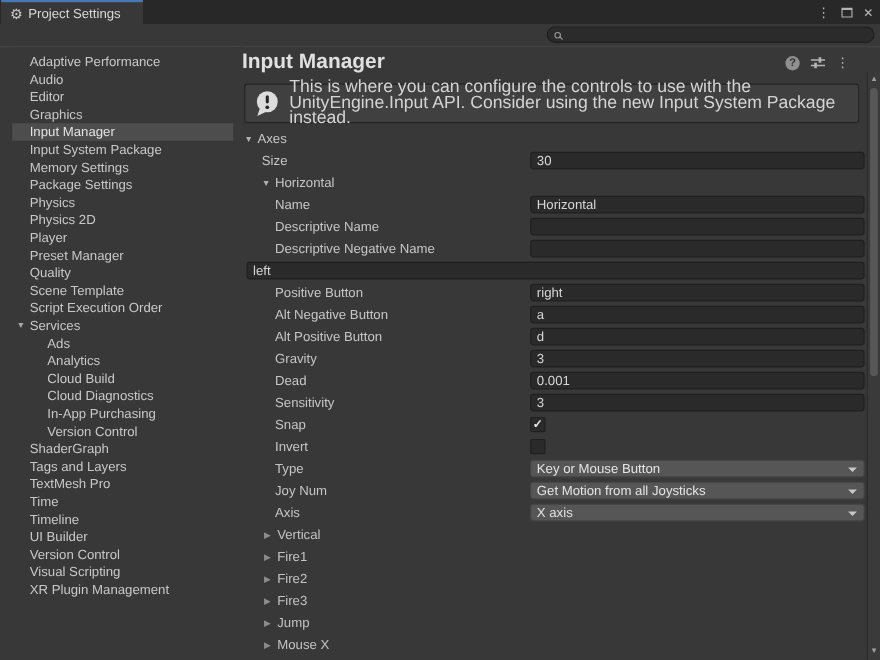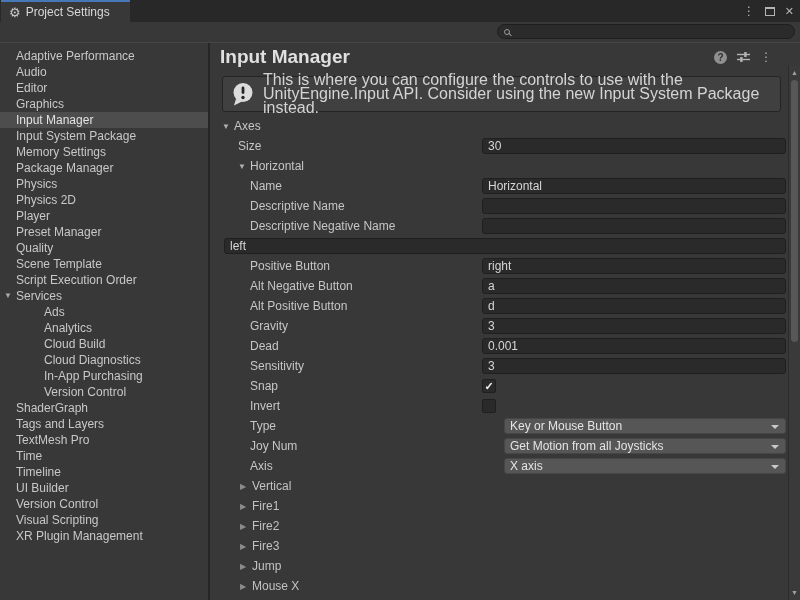--- a/index.html
+++ b/index.html
@@ -28,24 +28,24 @@
   .search {
     position:absolute; left:497px; top:2px; width:298px; height:15px;
     background:#2b2b2b; border:1px solid #1e1e1e; border-radius:8px;
     display:flex; align-items:center; padding:0 6px; gap:4px;
   }
   .mag { width:6px; height:6px; border:1px solid #999; border-radius:50%; position:relative; flex:none; }
   .mag::after { content:""; position:absolute; width:4px; height:1px; background:#999; transform:rotate(45deg); right:-3px; bottom:-1px; }
   .search input { flex:1; background:transparent; border:none; outline:none; color:#d0d0d0; font-family:inherit; font-size:11px; }
 
   
-  .sidebar { position:absolute; left:0; top:43px; width:210px; height:557px; background:#383838; border-right:2px solid #262626; padding-top:5px; overflow:hidden; }
+  .sidebar { position:absolute; left:11px; top:43px; width:210px; height:557px; background:#383838; border-right:2px solid #262626; padding-top:5px; overflow:hidden; }
   .si { height:16px; line-height:16px; padding-left:16px; color:#c8c8c8; white-space:nowrap; }
   .si.sel { background:#4d4d4d; color:#e2e2e2; }
-  .si.child { padding-left:32px;margin-left:12px; }
+  .si.child { padding-left:32px; }
   .si.svc { padding-left:4px; display:flex; align-items:center; }
   .tri2 { display:inline-block; width:12px; font-size:8px; color:#a8a8a8; }
 
   
   .main { position:absolute; left:212px; top:43px; width:576px; height:557px; background:#383838; overflow:hidden; }
   .titlerow { display:flex; align-items:center; padding:4px 8px 0 8px; height:24px; }
   .ptitle { font-size:19px; font-weight:bold; color:#e0e0e0; }
   .titleicons { margin-left:auto; display:flex; align-items:center; gap:10px; padding-right:8px; }
   .help-ic { width:13px; height:13px; border-radius:50%; background:#909090; color:#303030; font-size:10px; font-weight:bold; display:flex; align-items:center; justify-content:center; }
   .kebab2 { color:#b4b4b4; font-size:12px; }
@@ -69,21 +69,21 @@
   .tric { display:inline-block; width:12px; font-size:8px; color:#8c8c8c; }
   .ctrl { flex:1; display:flex; align-items:center;padding-left:12px; }
   .tfield {
     width:100%; height:16px; background:#2a2a2a; border:1px solid #1f1f1f; border-radius:3px;
     color:#d6d6d6; font-family:inherit; font-size:12px; padding:0 5px; outline:none;
   }
   .cb { width:14px; height:14px; background:#2a2a2a; border:1px solid #1f1f1f; border-radius:2px; display:flex; align-items:center; justify-content:center; }
   .cb .check { color:#ececec; font-size:11px; font-weight:bold; line-height:1; }
   .dd {
     width:100%; height:16px; background:#565656; border:1px solid #464646; border-radius:3px;
-    color:#e4e4e4; display:flex; align-items:flex-end; padding:0 5px; position:relative;margin-left:22px;
+    color:#e4e4e4; display:flex; align-items:flex-end; padding:0 5px; position:relative;
   }
   .dd-arrow { position:absolute; right:6px; top:6px; width:0; height:0; border-left:4px solid transparent; border-right:4px solid transparent; border-top:4px solid #c8c8c8; }
 
   
   .scrollbar { position:absolute; right:0; top:66px; width:12px; height:534px; background:#3a3a3a; border-left:1px solid #2b2b2b; }
   .sb-arrow { position:absolute; left:0; width:11px; text-align:center; font-size:7px; color:#a0a0a0; line-height:10px; }
   .sb-up { top:2px; }
   .sb-down { bottom:2px; }
   .sb-thumb { position:absolute; left:2px; top:14px; width:7px; height:262px; background:#575757; border-radius:4px; }
 </style>
@@ -110,21 +110,21 @@
 </div>
 
 <div class="sidebar">
   <div class="si">Adaptive Performance</div>
   <div class="si">Audio</div>
   <div class="si">Editor</div>
   <div class="si">Graphics</div>
   <div class="si sel">Input Manager</div>
   <div class="si">Input System Package</div>
   <div class="si">Memory Settings</div>
-  <div class="si">Package Manager</div>
+  <div class="si">Package Settings</div>
   <div class="si">Physics</div>
   <div class="si">Physics 2D</div>
   <div class="si">Player</div>
   <div class="si">Preset Manager</div>
   <div class="si">Quality</div>
   <div class="si">Scene Template</div>
   <div class="si">Script Execution Order</div>
   <div class="si svc">
     <span class="tri2">▼</span>
     <span>Services</span>

